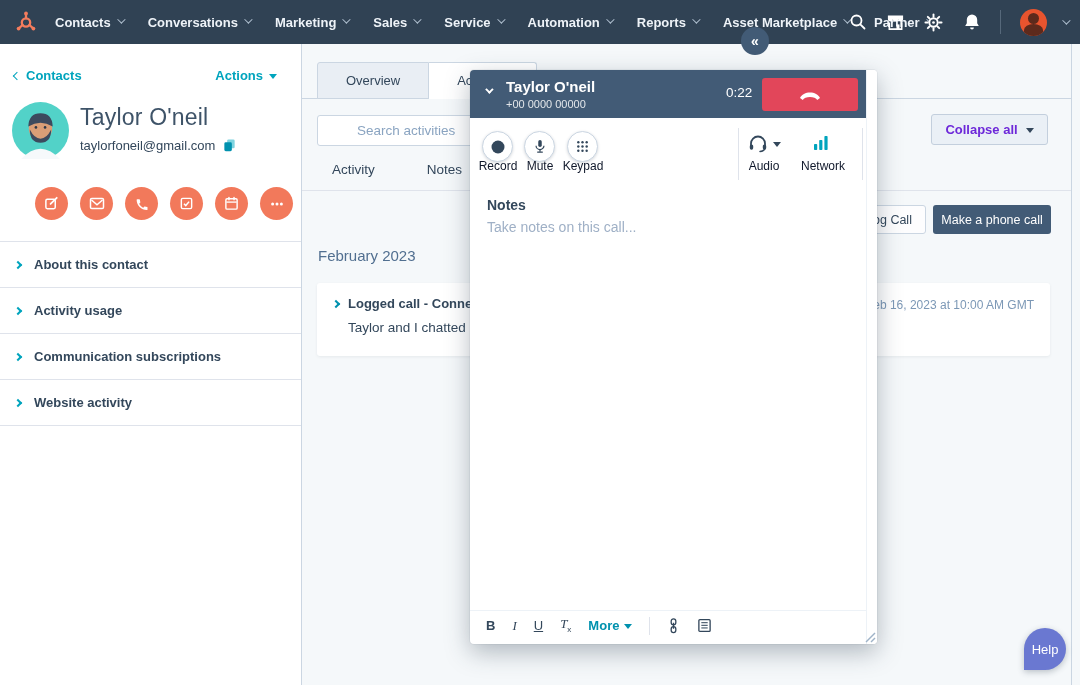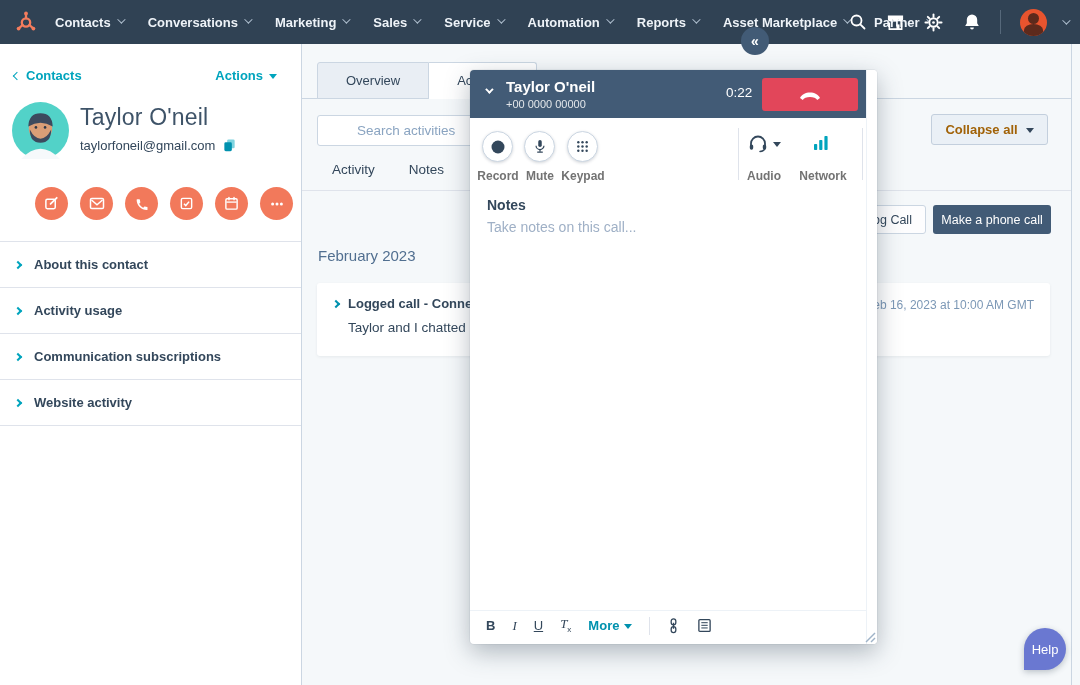--- a/index.html
+++ b/index.html
@@ -47,24 +47,24 @@
   .right-strip { position:absolute; right:0; top:0; bottom:0; width:9px; border-left:1px solid #cbd6e2; background:#f5f8fa; }
   .tabbar-line { position:absolute; left:0; right:9px; top:54px; height:1px; background:#cbd6e2; }
   .tabs { position:absolute; left:15px; top:18px; display:flex; }
   .tab { height:37px; padding:0 28px; display:flex; align-items:center; font-size:13px; color:#33475b; border:1px solid #cbd6e2; background:#e9eef4; cursor:pointer;justify-content:center; }
   .tab.first { border-radius:3px 0 0 0; }
   .tab.active { background:#fff; border-bottom-color:#fff; border-left:none; border-radius:0 3px 0 0; }
   .search-box { position:absolute; left:15px; top:71px; width:203px; height:31px; background:#fff; border:1px solid #cbd6e2; border-radius:3px; display:flex; align-items:center;padding-left:28px; }
   .search-box input { border:none; outline:none; flex:1; font-size:13.5px; color:#33475b; padding:0 8px 0 11px; font-family:inherit; background:transparent; }
   .search-box input::placeholder { color:#8aa4c1; }
   .search-box .sicon { margin-right:9px; }
-  .subtabs { position:absolute; left:30px; top:118px; display:flex; gap:34px; }
+  .subtabs { position:absolute; left:30px; top:118px; display:flex; gap:52px; }
   .subtab { font-size:13.5px; color:#33475b; cursor:pointer; }
   .subtab-line { position:absolute; left:0; right:9px; top:146px; height:1px; background:#dfe3eb; }
-  .collapse-all { position:absolute; left:629px; top:70px; width:117px; height:31px; background:#eaf0f6; border:1px solid #c3cfdd; border-radius:3px; display:flex; align-items:center; justify-content:center; gap:8px; font-size:13px; font-weight:bold; color:#a16207; cursor:pointer; }
+  .collapse-all { position:absolute; left:629px; top:70px; width:117px; height:31px; background:#eaf0f6; border:1px solid #c3cfdd; border-radius:3px; display:flex; align-items:center; justify-content:center; gap:8px; font-size:13px; font-weight:bold; color:#6d28d9; cursor:pointer; }
   .collapse-all .tri-down { border-top-color:#33475b; }
   .panel-collapse-btn { position:absolute; left:741px; top:27px; width:28px; height:28px; border-radius:50%; background:#425b76; color:#fff; font-size:14px; font-weight:bold; display:flex; align-items:center; justify-content:center; cursor:pointer; z-index:5; }
   .log-call-btn { position:absolute; left:550px; top:161px; width:74px; height:29px; background:#fdfdfe; border:1px solid #cbd6e2; border-radius:3px; font-size:12.5px; color:#33475b; display:flex; align-items:center; justify-content:center; cursor:pointer; }
   .make-call-btn { position:absolute; left:631px; top:161px; width:118px; height:29px; background:#425b76; border-radius:3px; font-size:12.5px; color:#fff; display:flex; align-items:center; justify-content:center; cursor:pointer; }
   .month-header { position:absolute; left:16px; top:203px; font-size:15px; color:#516f90; }
   .activity-card { position:absolute; left:15px; top:239px; width:733px; height:73px; background:#fff; border-radius:3px; box-shadow:0 1px 3px rgba(45,62,80,.08); }
   .activity-card .chev { color:#0091ae; position:absolute; left:16px; top:18px; border-width:2px; }
   .ac-title { position:absolute; left:31px; top:13px; font-size:13px; font-weight:bold; color:#33475b; white-space:nowrap; }
   .ac-preview { position:absolute; left:31px; top:37px; font-size:13.5px; color:#33475b; white-space:nowrap; }
   .ac-time { position:absolute; right:16px; top:15px; font-size:12px; color:#7c98b6; }
@@ -73,21 +73,21 @@
   .call-widget { position:absolute; left:470px; top:70px; width:407px; height:574px; background:#fff; border-radius:4px; box-shadow:0 8px 24px rgba(45,62,80,.35), 0 0 0 1px rgba(45,62,80,.05); z-index:20; }
   .cw-gutter { position:absolute; right:0; top:0; bottom:0; width:11px; background:#fff; border-left:1px solid #edf2f7; border-radius:0 4px 4px 0; }
   .cw-header { position:absolute; left:0; top:0; right:11px; height:48px; background:#425b76; border-radius:4px 0 0 0; }
   .cw-header .chev { color:#fff; position:absolute; left:15px; top:18px; border-width:2px; cursor:pointer; }
   .cw-name { position:absolute; left:36px; top:8px; color:#fff; font-size:15px; font-weight:bold; }
   .cw-phone { position:absolute; left:36px; top:28px; color:rgba(255,255,255,.85); font-size:11px; }
   .cw-timer { position:absolute; left:256px; top:15px; color:#fff; font-size:13.5px; }
   .cw-hangup { position:absolute; left:292px; top:8px; width:96px; height:33px; background:#e2465a; border-radius:3px; display:flex; align-items:center; justify-content:center; cursor:pointer; }
   .cw-controls { position:absolute; left:0; top:48px; right:11px; height:72px; }
   .cw-circle { position:absolute; top:13px; width:31px; height:31px; border-radius:50%; background:#fff; border:1px solid #cbd6e2; box-shadow:0 1px 3px rgba(45,62,80,.2); display:flex; align-items:center; justify-content:center; cursor:pointer; }
-  .cw-lbl { position:absolute; top:51px; font-size:12px; color:#737373; text-align:center;font-weight:bold; }
+  .cw-lbl { position:absolute; top:41px; font-size:12px; color:#0f172a; text-align:center; }
   .cw-vdiv { position:absolute; top:10px; height:52px; width:1px; background:#dfe3eb; }
   .cw-audio { position:absolute; left:278px; top:16px; display:flex; align-items:flex-start; gap:5px; cursor:pointer; }
   .cw-audio .tri-down { border-top-color:#33475b; margin-top:8px; }
   .cw-network { position:absolute; left:344px; top:17px; cursor:pointer; }
   .cw-notes-title { position:absolute; left:17px; top:127px; font-size:14px; font-weight:bold; color:#33475b; }
   .cw-notes-ph { position:absolute; left:17px; top:149px; right:24px; font-size:14px; color:#9fb0c6; cursor:text; }
   .cw-toolbar { position:absolute; left:0; right:11px; bottom:4px; height:30px; border-top:1px solid #edf2f7; display:flex; align-items:center; padding-left:16px; gap:17px; }
   .tb { font-size:13px; color:#33475b; cursor:pointer; line-height:1; }
   .tb.b { font-weight:bold; }
   .tb.i { font-style:italic; font-family:"Liberation Serif", serif; }

